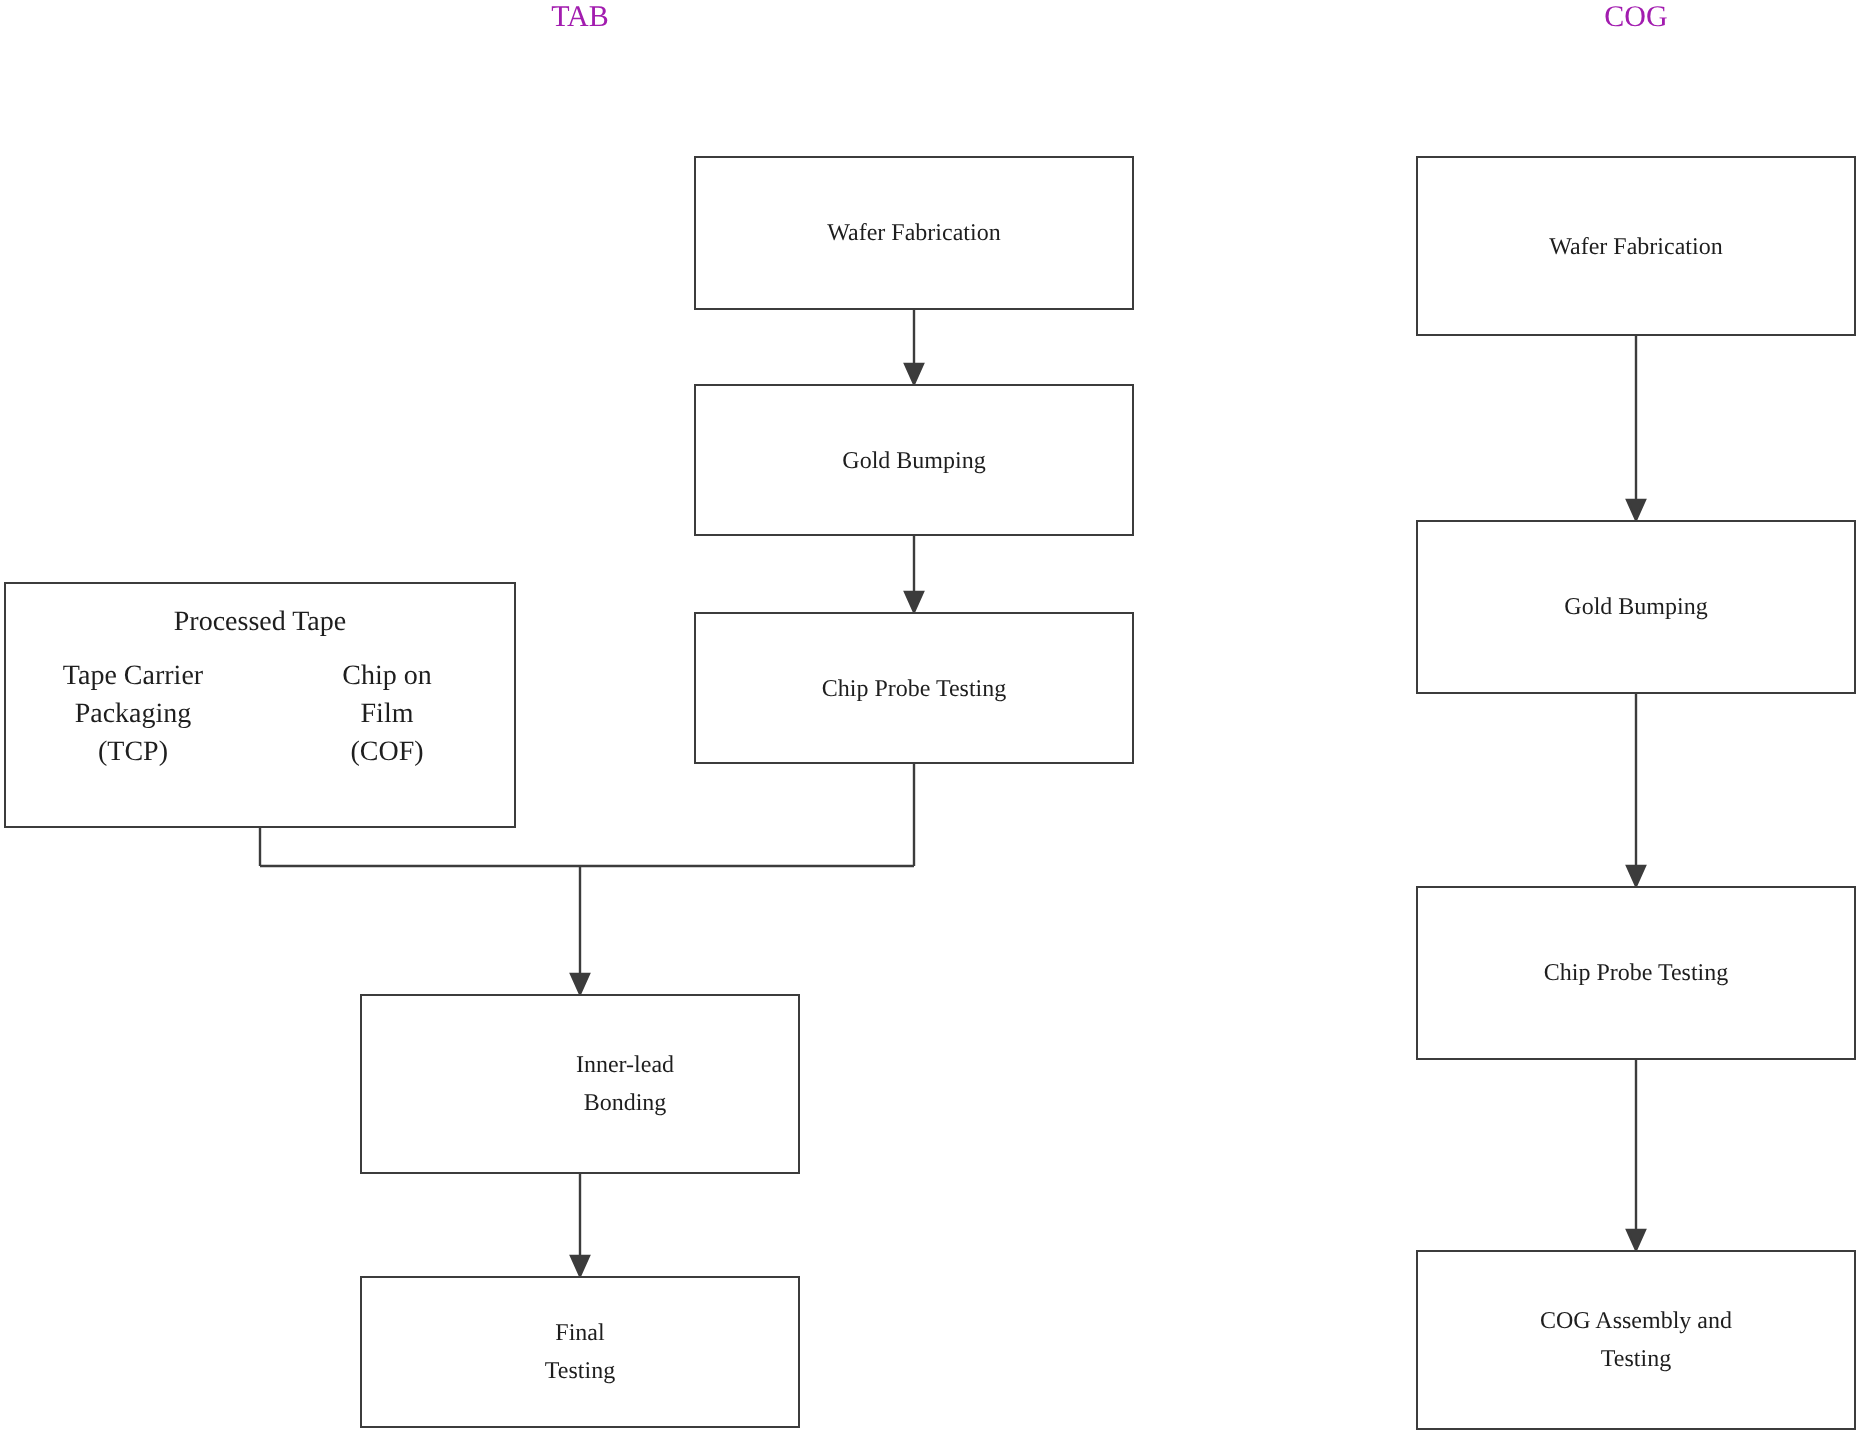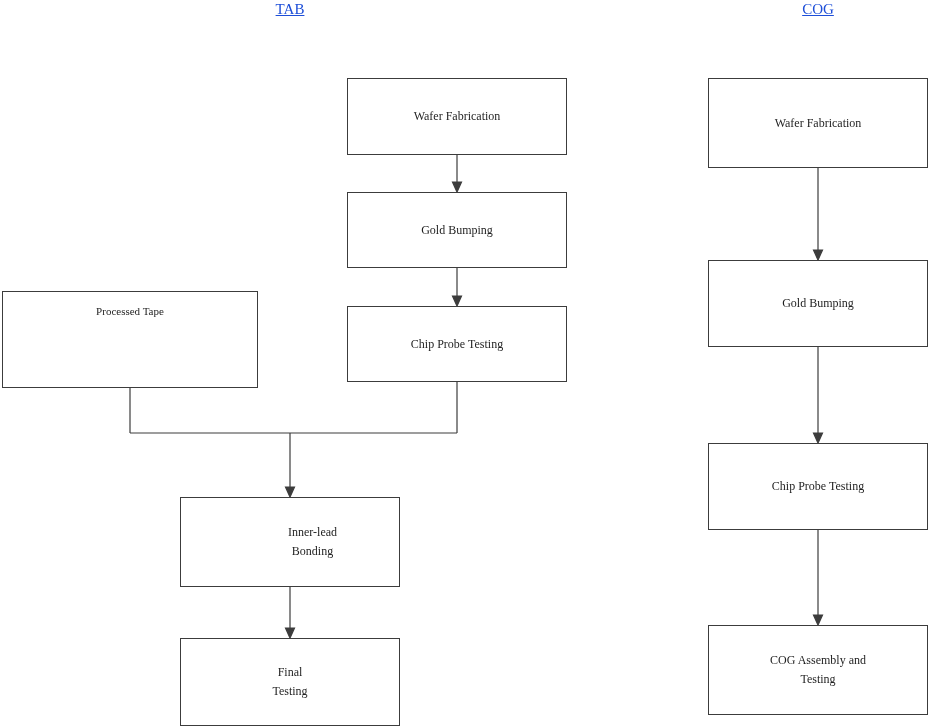--- a/index.html
+++ b/index.html
@@ -15,22 +15,21 @@
     font-family: "Liberation Serif", "DejaVu Serif", serif;
     color: #1e1e1e;
     overflow: hidden;
   }
   .col-title {
     position: absolute;
     top: 1px;
     width: 120px;
     text-align: center;
     font-size: 15px;
-    text-decoration: underline;
-    color: #1d4ed8;
+    color: #a21caf;
   }
   .connector-layer {
     position: absolute;
     left: 0;
     top: 0;
   }
   .node {
     position: absolute;
     box-sizing: border-box;
     border: 1.5px solid #3c3c3c;
@@ -40,32 +39,32 @@
     justify-content: center;
     text-align: center;
     font-size: 12px;
     line-height: 19px;
     white-space: pre-line;
   }
   .node-tab-wafer   { left: 347px; top: 78px;  width: 220px; height: 77px; }
   .node-tab-gold    { left: 347px; top: 192px; width: 220px; height: 76px; }
   .node-tab-probe   { left: 347px; top: 306px; width: 220px; height: 76px; }
   .node-inner-lead  { left: 180px; top: 497px; width: 220px; height: 90px; padding-left: 45px; }
-  .node-final       { left: 180px; top: 638px; width: 220px; height: 88px; }
+  .node-final       { left: 180px; top: 638px; width: 220px; height: 76px; }
   .node-cog-wafer   { left: 708px; top: 78px;  width: 220px; height: 90px; }
   .node-cog-gold    { left: 708px; top: 260px; width: 220px; height: 87px; }
   .node-cog-probe   { left: 708px; top: 443px; width: 220px; height: 87px; }
   .node-cog-asm     { left: 708px; top: 625px; width: 220px; height: 90px; }
   .processed-tape {
     position: absolute;
     box-sizing: border-box;
-    left: 2px; top: 291px; width: 256px; height: 97px;
+    left: 2px; top: 291px; width: 256px; height: 123px;
     border: 1.5px solid #3c3c3c;
     background: #ffffff;
-    font-size: 11px;
+    font-size: 14px;
     line-height: 19px;
   }
   .pt-title {
     text-align: center;
     margin-top: 10px;
   }
   .pt-row {
     display: flex;
     margin-top: 8px;
   }
@@ -118,20 +117,28 @@
   </div>
   <div class="node node-tab-gold">
     <span>Gold Bumping</span>
   </div>
   <div class="node node-tab-probe">
     <span>Chip Probe Testing</span>
   </div>
 
   <div class="processed-tape">
     <div class="pt-title">Processed Tape</div>
+    <div class="pt-row">
+      <div class="pt-cell">Tape Carrier
+Packaging
+(TCP)</div>
+      <div class="pt-cell">Chip on
+Film
+(COF)</div>
+    </div>
   </div>
 
   <div class="node node-inner-lead">
     <span>Inner-lead
 Bonding</span>
   </div>
   <div class="node node-final">
     <span>Final
 Testing</span>
   </div>

